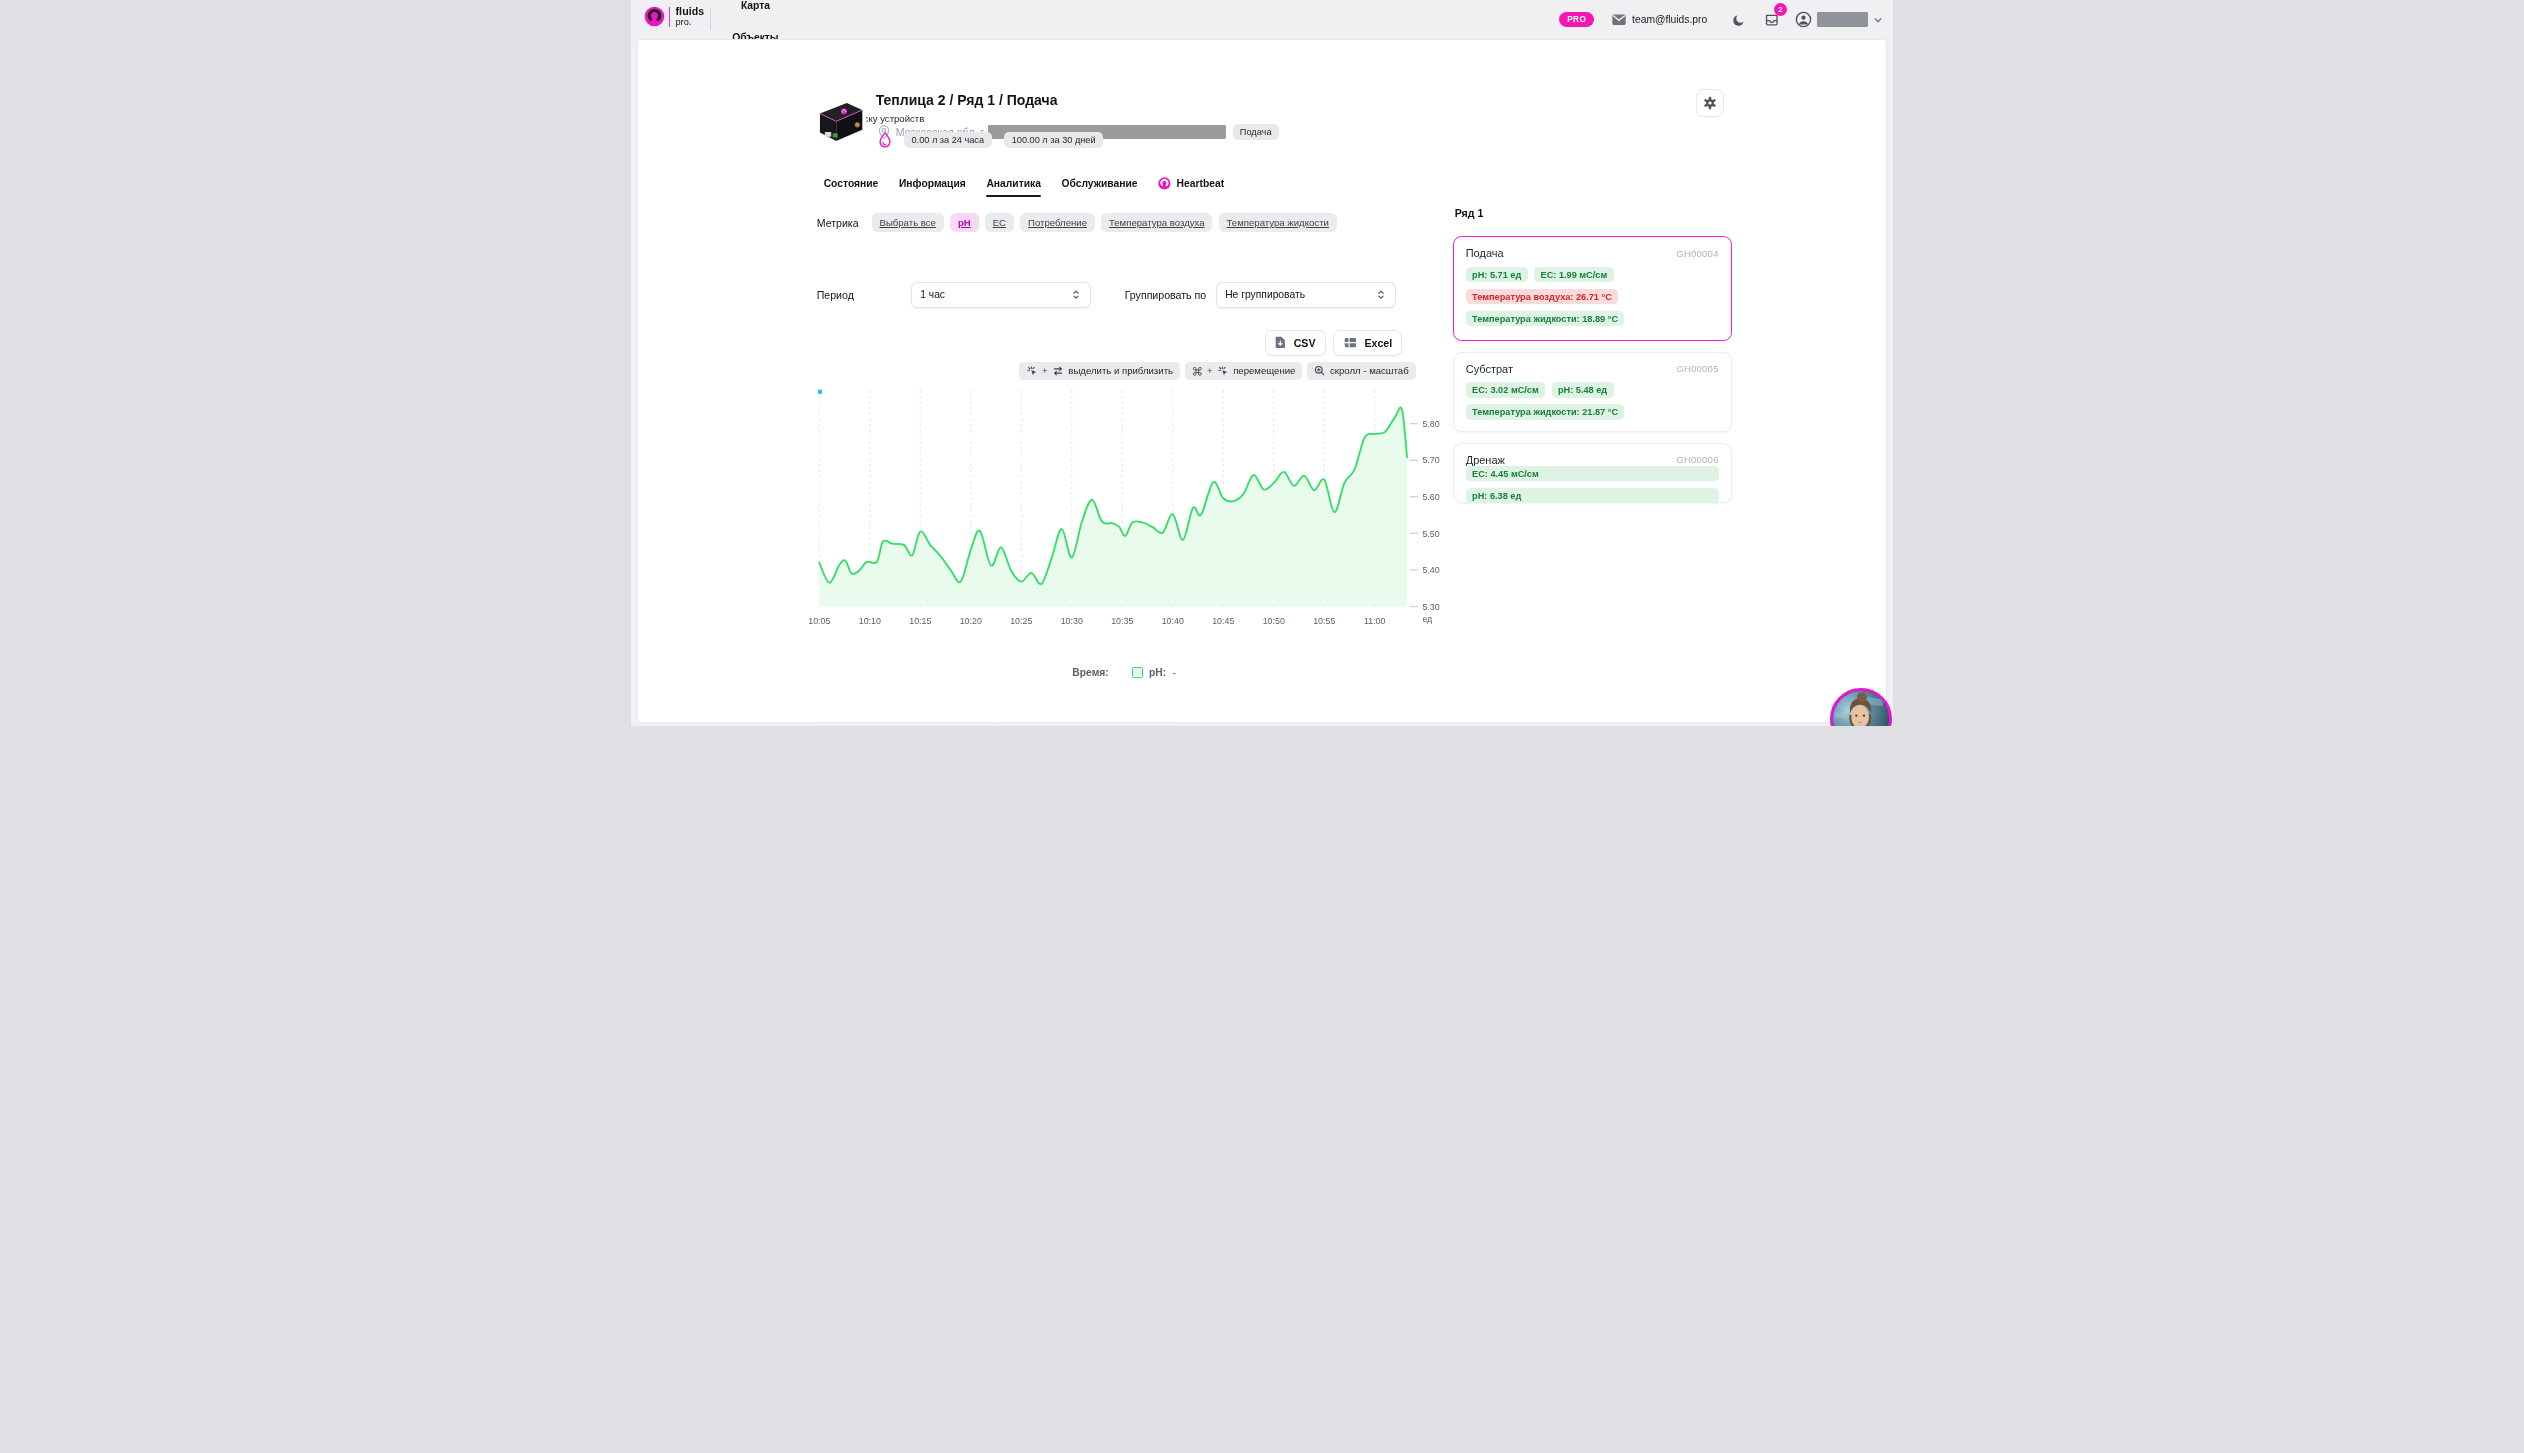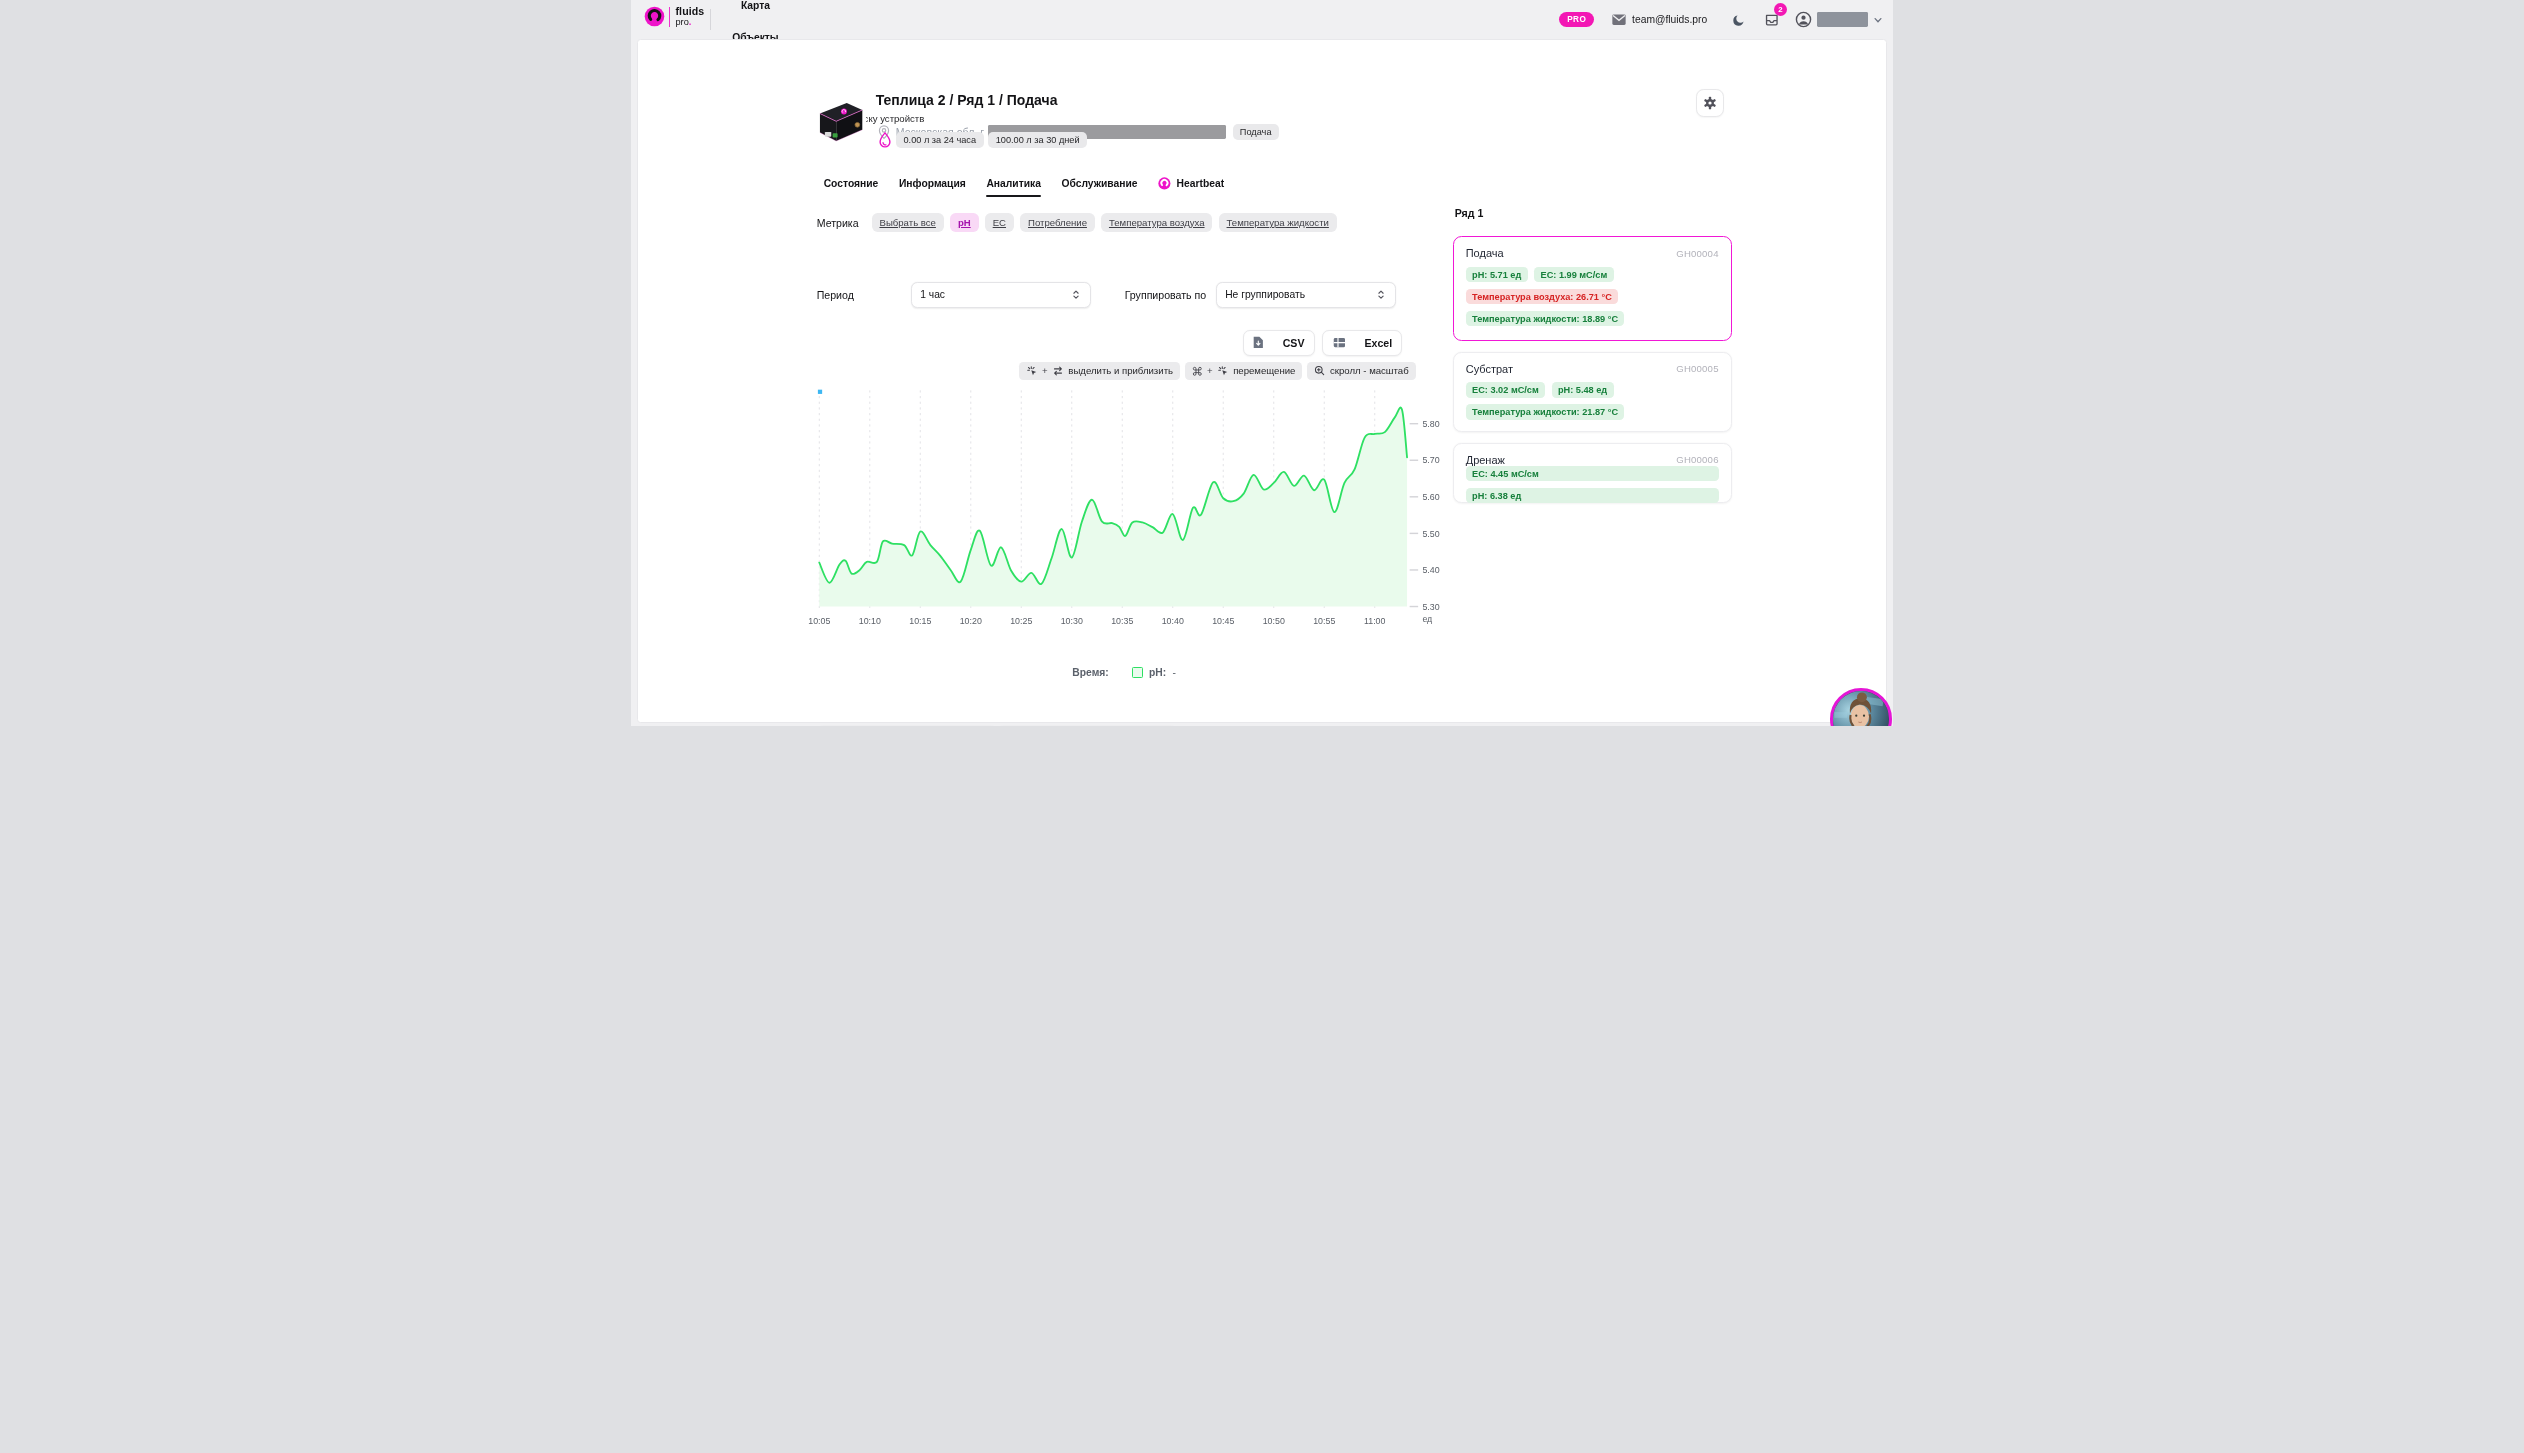--- a/index.html
+++ b/index.html
@@ -47,21 +47,21 @@
   .back-link{left:179px; top:70px; display:flex; align-items:center; gap:7px; cursor:pointer;}
   .back-circle{width:16.3px; height:16.3px; border:1.4px solid #b9b9c1; border-radius:50%; display:flex; align-items:center; justify-content:center; color:#8a8a93; font-size:9.2px; line-height:1;}
   .back-label{font-size:9.6px; font-weight:500; color:#27272a;}
 
   .device-img{left:174px; top:58px; width:54px; height:48px; border-radius:5.7px; overflow:hidden; background:#fff;}
   .page-title{left:238px; top:52px; font-size:14px; font-weight:700; color:#131316;}
   .loc-row{left:239px; top:84px; display:flex; align-items:center;}
   .loc-text{font-size:10.6px; color:#9ba1ab; margin-left:5px; white-space:nowrap;}
   .loc-redacted{width:238px; height:14px; background:#9b9b9e; border-radius:1.4px; margin-left:4.3px;}
   .type-badge{margin-left:6.4px; background:#e9e9eb; color:#27272a; font-size:9.2px; padding:2.8px 7px; border-radius:5px; white-space:nowrap;}
-  .usage-row{left:240px; top:91px; display:flex; align-items:center; gap:4px;}
+  .usage-row{left:240px; top:91px; display:flex; align-items:center; gap:12px;}
   .usage-badge{background:#e9e9eb; color:#27272a; font-size:9.2px; padding:2.8px 7.8px; border-radius:5px; white-space:nowrap;}
   .gear-btn{left:1058px; top:49px; width:28px; height:28px; background:#fff; border:0.7px solid #e8e8ea; border-radius:7.8px;
     display:flex; align-items:center; justify-content:center; cursor:pointer; box-shadow:0 0.7px 1.4px rgba(0,0,0,.04);}
 
   
   .tabs{left:186px; top:133px; display:flex; gap:20.6px; height:21px; align-items:center;}
   .tab{position:relative; font-size:10.3px; font-weight:600; color:#131316; cursor:pointer; display:flex; align-items:center; gap:5.7px; white-space:nowrap;}
   .tab.active::after{content:""; position:absolute; left:0; right:0; bottom:-7.8px; height:2.1px; background:#18181b; border-radius:1.4px;}
 
   
@@ -77,21 +77,21 @@
   .period-row-bottom{left:179px; top:686px;}
   .filter-row{display:flex; align-items:center;}
   .filter-row .row-label{width:94px;}
   .filter-row .row-label.l2{width:91px; margin-left:34px;}
   .select{width:180px; height:25.5px; background:#fff; border:0.7px solid var(--border); border-radius:6.4px;
     display:flex; align-items:center; padding:0 8.5px; font-size:10.3px; color:#131316; cursor:pointer;
     box-shadow:0 0.7px 1.4px rgba(0,0,0,.07); justify-content:space-between;}
 
   
   .export-row{right:484px; top:290px; display:flex; gap:7.8px;}
-  .export-btn{height:25.5px; display:flex; align-items:center; gap:19px; padding:0 9.2px; background:#fff;
+  .export-btn{height:25.5px; display:flex; align-items:center; gap:8px; padding:0 9.2px; background:#fff;
     border:0.7px solid #e8e8ea; border-radius:7px; font-size:10.6px; font-weight:600; color:#131316; cursor:pointer;
     box-shadow:0 0.7px 1.4px rgba(0,0,0,.05);}
   .hints-row{left:179px; top:322px; width:599px; display:flex; gap:5px; justify-content:flex-end;}
   .hint{height:17.7px; display:flex; align-items:center; gap:4.3px; padding:0 7px; background:var(--chip-bg);
     border-radius:4.3px; font-size:9.6px; color:#27272a; white-space:nowrap;}
   .hint .plus{color:#3f3f46;}
 
   
   .chart-wrap{left:165px; top:348px; width:652px; height:245px; cursor:crosshair;}
   #chart-svg text{font-family:"Liberation Sans","DejaVu Sans",sans-serif; fill:#5b6068; font-size:12.5px;}

